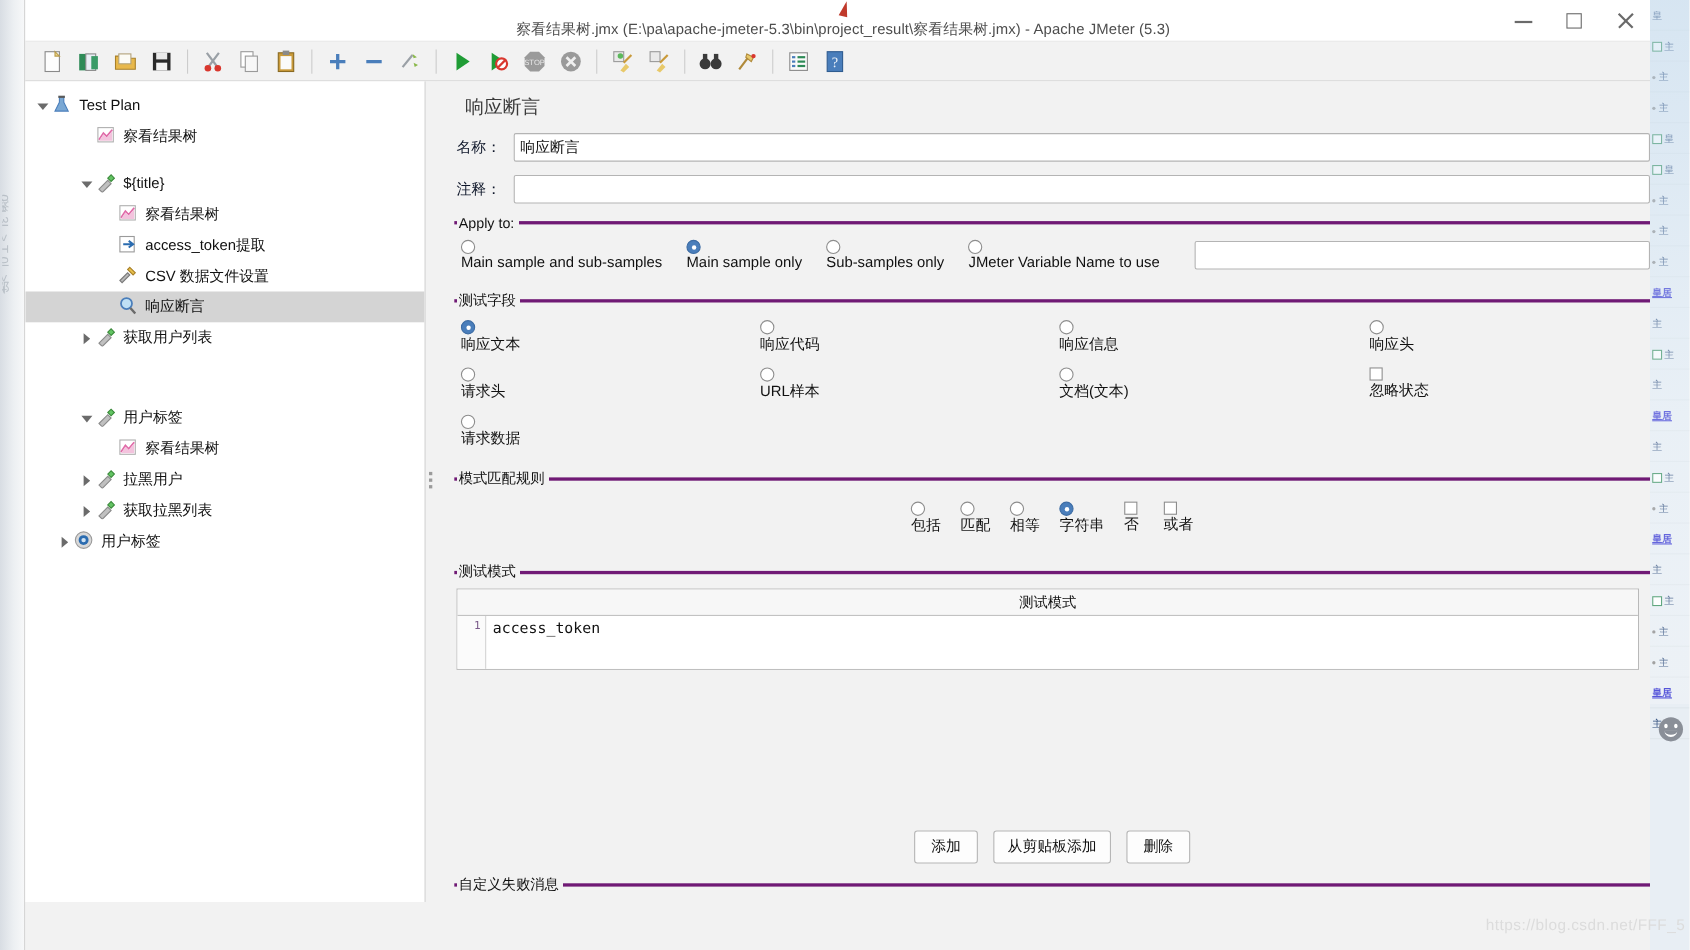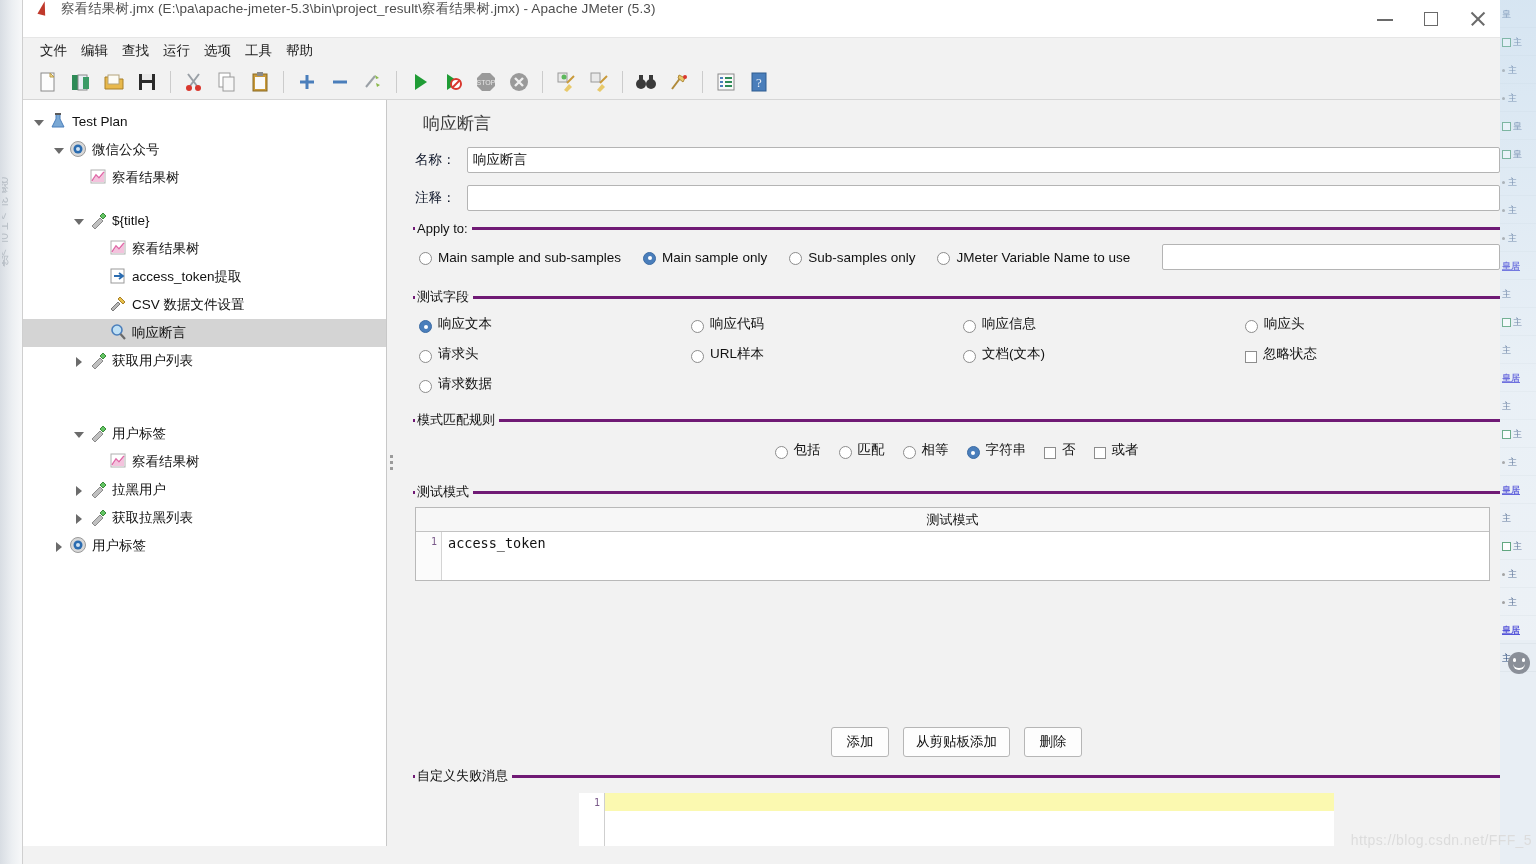--- a/index.html
+++ b/index.html
@@ -49,21 +49,21 @@
 
   
   #win {
     position: absolute; left: 22px; top: 0; width: 1478px; height: 864px;
     background: #f2f2f2; border-left: 1px solid #cfcfcf;
   }
 
   
   .titlebar {
     position: relative; height: 38px; background: #ffffff; border-bottom: 1px solid #e6e6e6;
-    display: flex; 
+    display: flex; align-items: center; flex-direction: column;
   }
   .tb-icon { width: 16px; height: 18px; margin-left: 12px; position: relative; flex: none; }
   .tb-icon .flask {
     position: absolute; left: 4px; top: 1px; width: 0; height: 0;
     border-left: 4px solid transparent; border-right: 4px solid transparent; border-bottom: 14px solid #c0392b;
     transform: rotate(14deg);
   }
   .tb-title { margin-left: 10px; font-size: 13.5px; color: #4d4d4d; letter-spacing: .1px; }
   .win-ctrls { position: absolute; right: 0; top: 0; height: 38px; display: flex; }
   .win-btn { width: 46px; height: 38px; position: relative; cursor: default; }
@@ -95,21 +95,21 @@
   .body { position: relative; height: 790px; background: #f2f2f2; }
   .tree-pane {
     position: absolute; left: 0; top: 0; width: 364px; height: 746px;
     background: #ffffff; border-right: 1px solid #c8c8c8; overflow: hidden;
   }
   .splitter { position: absolute; left: 364px; top: 0; width: 9px; height: 746px; background: #f2f2f2; }
   .splitter .dots { position: absolute; left: 3px; top: 355px; }
   .splitter .dots i { display: block; width: 3px; height: 3px; background: #9b9b9b; margin-bottom: 3px; }
 
   .tree { padding: 8px 0 0 0; font-size: 13.5px; color: #111; }
-  .node { display: flex; align-items: center; height: 28px; white-space: nowrap; padding-left: 8px; cursor: default; text-align: right; }
+  .node { display: flex; align-items: center; height: 28px; white-space: nowrap; padding-left: 8px; cursor: default; }
   .node.sel { background: #d4d4d4; }
   .twisty { width: 16px; height: 28px; position: relative; flex: none; }
   .twisty.down::after {
     content: ""; position: absolute; left: 3px; top: 12px;
     border-left: 5px solid transparent; border-right: 5px solid transparent; border-top: 6px solid #6b6b6b;
   }
   .twisty.right::after {
     content: ""; position: absolute; left: 5px; top: 10px;
     border-top: 5px solid transparent; border-bottom: 5px solid transparent; border-left: 6px solid #6b6b6b;
   }
@@ -129,21 +129,21 @@
   }
 
   fieldset.grp {
     margin: 10px 0 0 16px; margin-right: 0; border: none; border-top: 3px solid #701a75;
     padding: 0; position: relative;
   }
   fieldset.grp > legend {
     font-size: 13px; color: #111; padding: 0 4px 0 2px; margin-left: 2px;
   }
 
-  .radio, .check { display: inline-flex; align-items: flex-end; cursor: default; font-size: 13.5px; color: #111; }
+  .radio, .check { display: inline-flex; align-items: flex-start; cursor: default; font-size: 13.5px; color: #111; flex-direction: column; }
   .rdo {
     width: 13px; height: 13px; border-radius: 50%; border: 1.4px solid #8d8d8d; background: #fff;
     margin-right: 6px; flex: none; position: relative;
   }
   .rdo.on { background: #4a7ebb; border-color: #3d6ca4; }
   .rdo.on::after {
     content: ""; position: absolute; left: 3.8px; top: 3.8px; width: 4px; height: 4px; border-radius: 50%; background: #fff;
   }
   .cbx { width: 12px; height: 12px; border: 1.4px solid #8d8d8d; background: #fff; margin-right: 6px; flex: none; }
 
@@ -245,29 +245,20 @@
           </div>
         <div class="win-btn">
             <div class="max"></div>
           </div>
         <div class="win-btn">
             <div class="cls"></div>
           </div>
       </div>
     </div>
 
-    <div class="menubar" id="menubar">
-        <div class="menu-item">文件</div>
-        <div class="menu-item">编辑</div>
-        <div class="menu-item">查找</div>
-        <div class="menu-item">运行</div>
-        <div class="menu-item">选项</div>
-        <div class="menu-item">工具</div>
-        <div class="menu-item">帮助</div>
-      </div>
 
     <div class="toolbar">
       <div class="tbtn">
         <svg width="22" height="22">
             <rect x="4" y="2" width="13" height="18" fill="#fdfdfd" stroke="#8a8a8a"></rect>
             <path d="M13 2 L17 6 L13 6 Z" fill="#f2d98a" stroke="#b89b4a"></path>
           </svg>
       </div>
       <div class="tbtn">
         <svg width="22" height="22">
@@ -409,29 +400,20 @@
 
       <div class="tree-pane">
         <div class="tree" id="tree">
             <div class="node" style="padding-left: 8px;">
               <span class="twisty down"></span>
               <span class="nicon"><svg width="18" height="18">
                   <path d="M7 2 h4 v5 l4 8 h-12 l4 -8 z" fill="#7aa8d4" stroke="#4a7ebb"></path>
                   <rect x="6" y="1" width="6" height="2" fill="#5a5a5a"></rect>
                 </svg></span>
               <span class="nlabel">Test Plan</span>
-            </div>
-            <div class="node" style="padding-left: 28px;">
-              <span class="twisty down"></span>
-              <span class="nicon"><svg width="18" height="18">
-                  <circle cx="9" cy="9" r="7.5" fill="#d8d8d8" stroke="#9a9a9a"></circle>
-                  <circle cx="9" cy="9" r="4.5" fill="#2b6cb0"></circle>
-                  <circle cx="9" cy="9" r="2" fill="#cfe2f3"></circle>
-                </svg></span>
-              <span class="nlabel">微信公众号</span>
             </div>
             <div class="node" style="padding-left: 48px;">
               <span class="twisty"></span>
               <span class="nicon"><svg width="18" height="18">
                   <rect x="2" y="2" width="14" height="13" fill="#fff" stroke="#b0b0b0"></rect>
                   <path d="M3 13 L7 7 L10 10 L15 4" stroke="#e06aa8" stroke-width="1.6" fill="none"></path>
                   <path d="M3 14 L7 8 L10 11 L15 5 L15 14 z" fill="#f3c3dd"></path>
                 </svg></span>
               <span class="nlabel">察看结果树</span>
             </div>

